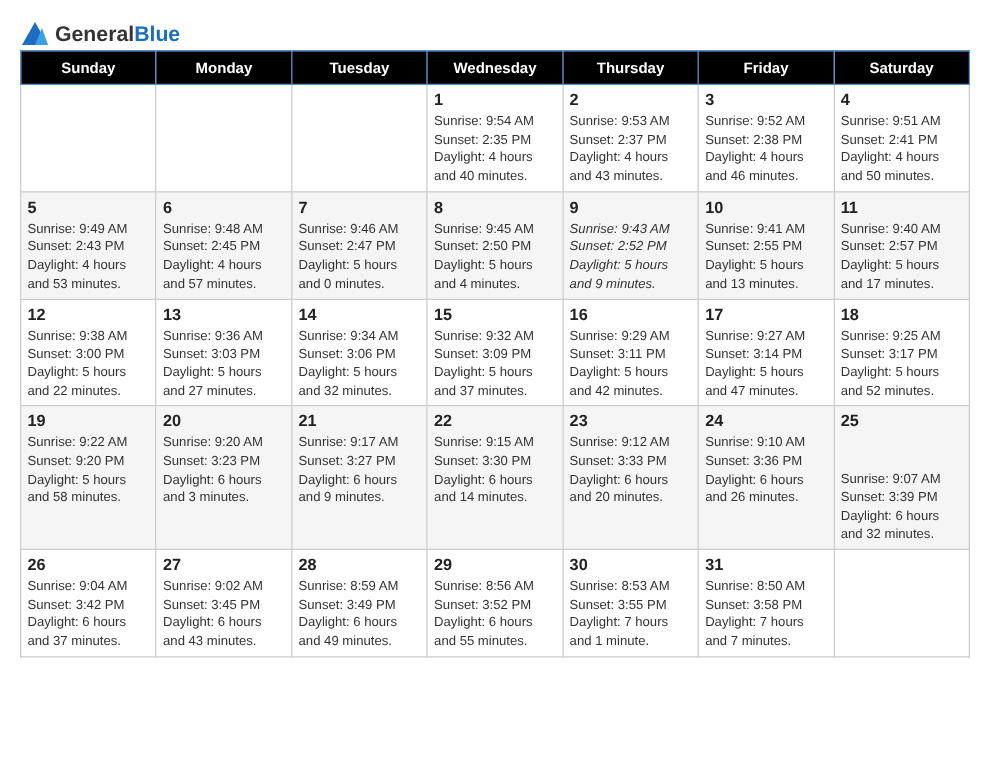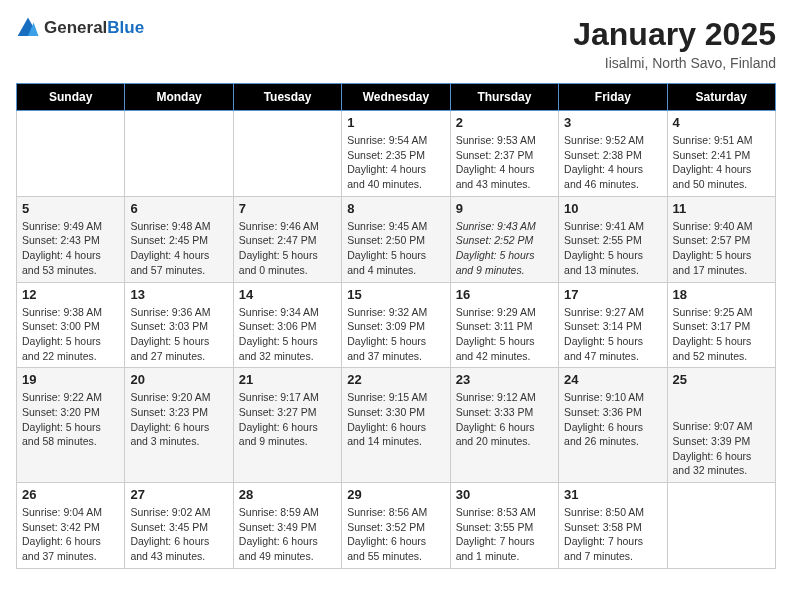--- a/index.html
+++ b/index.html
@@ -7,21 +7,20 @@
       font-family: Arial, sans-serif;
       background: #fff;
       width: 792px;
       min-height: 612px;
       padding: 16px;
     }
     .header-area {
       display: flex;
       justify-content: space-between;
       align-items: flex-start;
-      margin-bottom: 12px;
     }
     .logo {
       display: flex;
       align-items: center;
       gap: 4px;
     }
     .logo-icon {
       width: 24px;
       height: 24px;
     }
@@ -93,24 +92,20 @@
     <svg class="logo-icon" viewBox="0 0 30 30">
       <polygon points="15,2 28,25 2,25" fill="#1a6ec2"></polygon>
       <polygon points="22,8 28,25 15,25" fill="#3aa0e8"></polygon>
     </svg>
     <div>
       <div>
         <span style="font-size:17px;font-weight:bold;color:#333;">General</span><span style="font-size:17px;font-weight:bold;color:#1a6ec2;">Blue</span>
       </div>
     </div>
   </div>
-  <div class="title-area">
-    <div class="month-title">January 2025</div>
-    <div class="location-title">Iisalmi, North Savo, Finland</div>
-  </div>
 </div>
 
 <table class="calendar">
   <thead>
     <tr>
     <th>Sunday</th>
         <th>Monday</th>
         <th>Tuesday</th>
         <th>Wednesday</th>
         <th>Thursday</th>
@@ -233,21 +228,21 @@
           <span class="day-number">18</span>
           <div class="day-info" style="white-space: pre-line;">Sunrise: 9:25 AM
 Sunset: 3:17 PM
 Daylight: 5 hours and 52 minutes.</div>
         </td>
       </tr>
       <tr class="row-even">
         <td>
           <span class="day-number">19</span>
           <div class="day-info" style="white-space: pre-line;">Sunrise: 9:22 AM
-Sunset: 3:20 PM
+Sunset: 9:20 PM
 Daylight: 5 hours and 58 minutes.</div>
         </td>
         <td>
           <span class="day-number">20</span>
           <div class="day-info" style="white-space: pre-line;">Sunrise: 9:20 AM
 Sunset: 3:23 PM
 Daylight: 6 hours and 3 minutes.</div>
         </td>
         <td>
           <span class="day-number">21</span>

